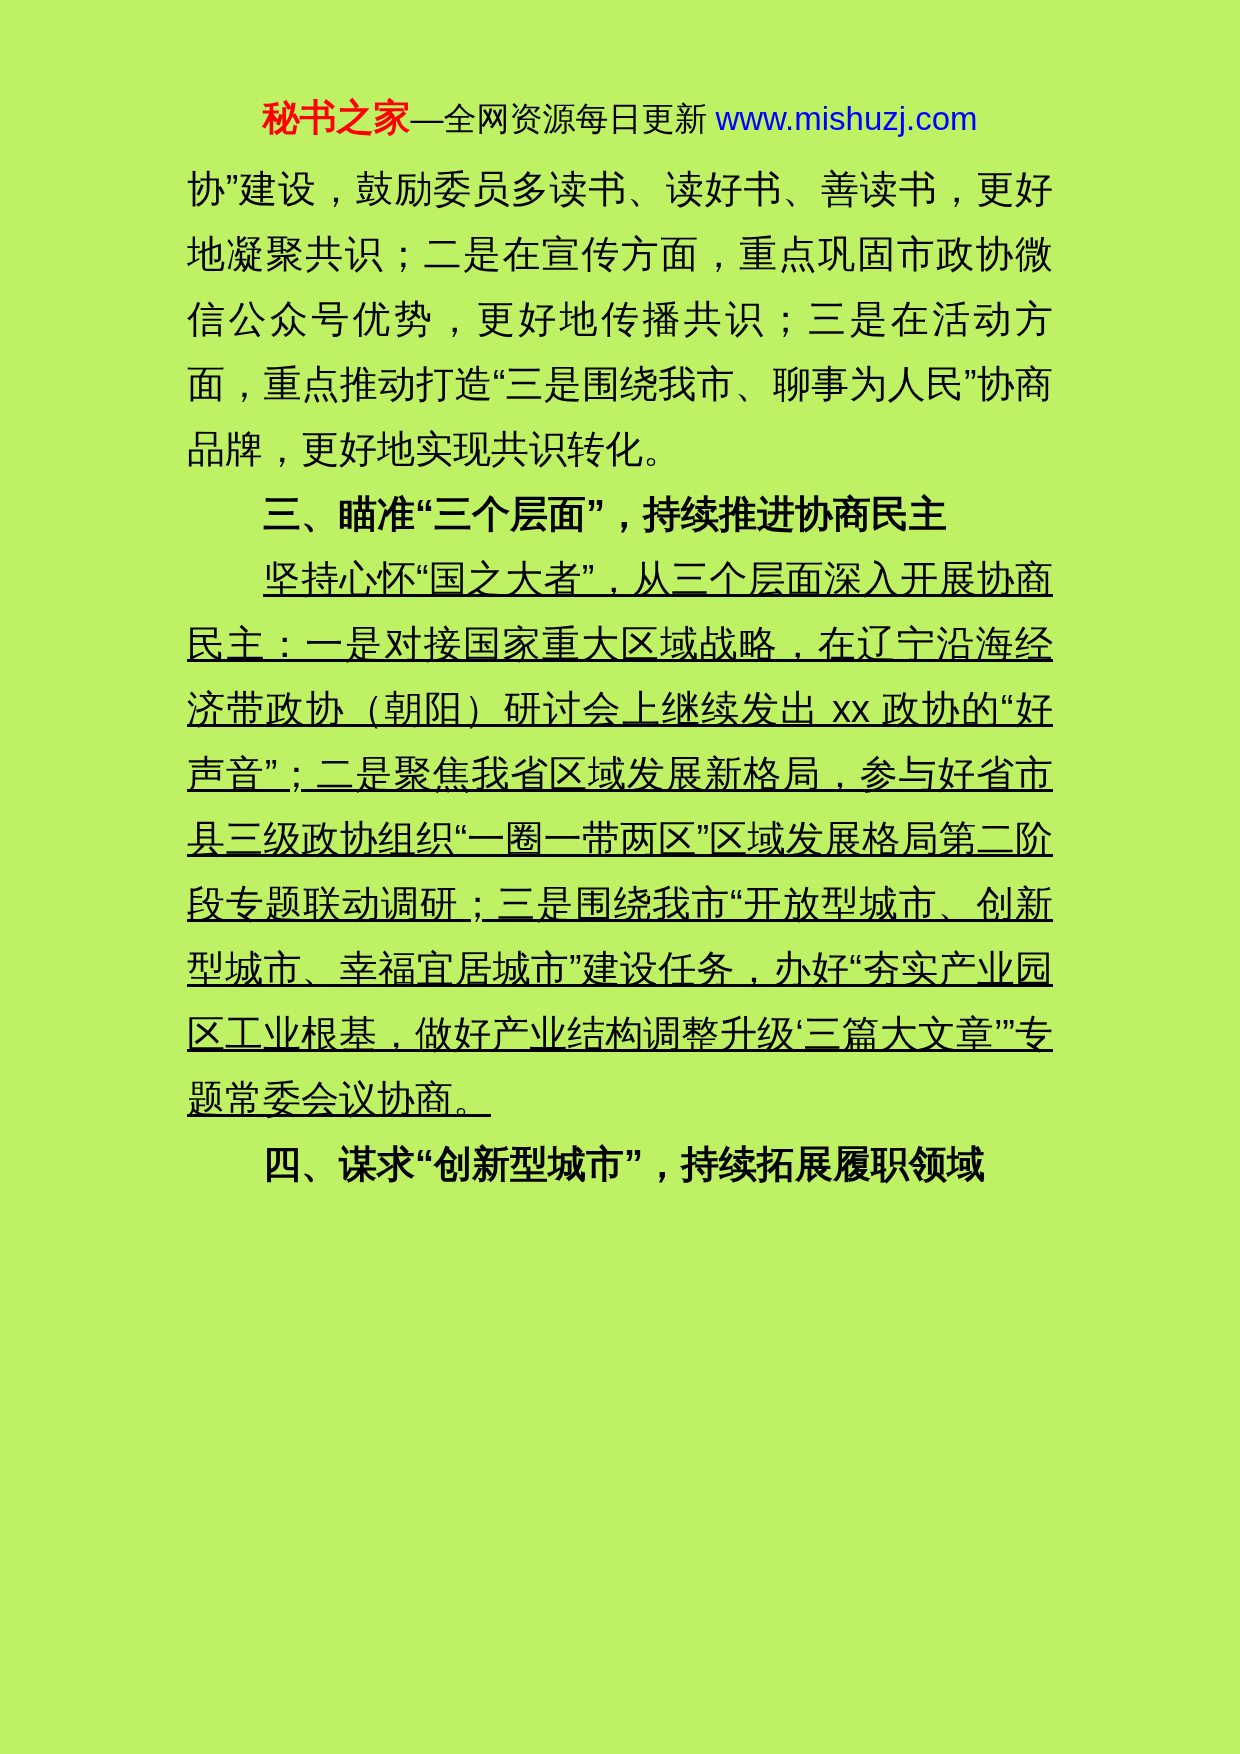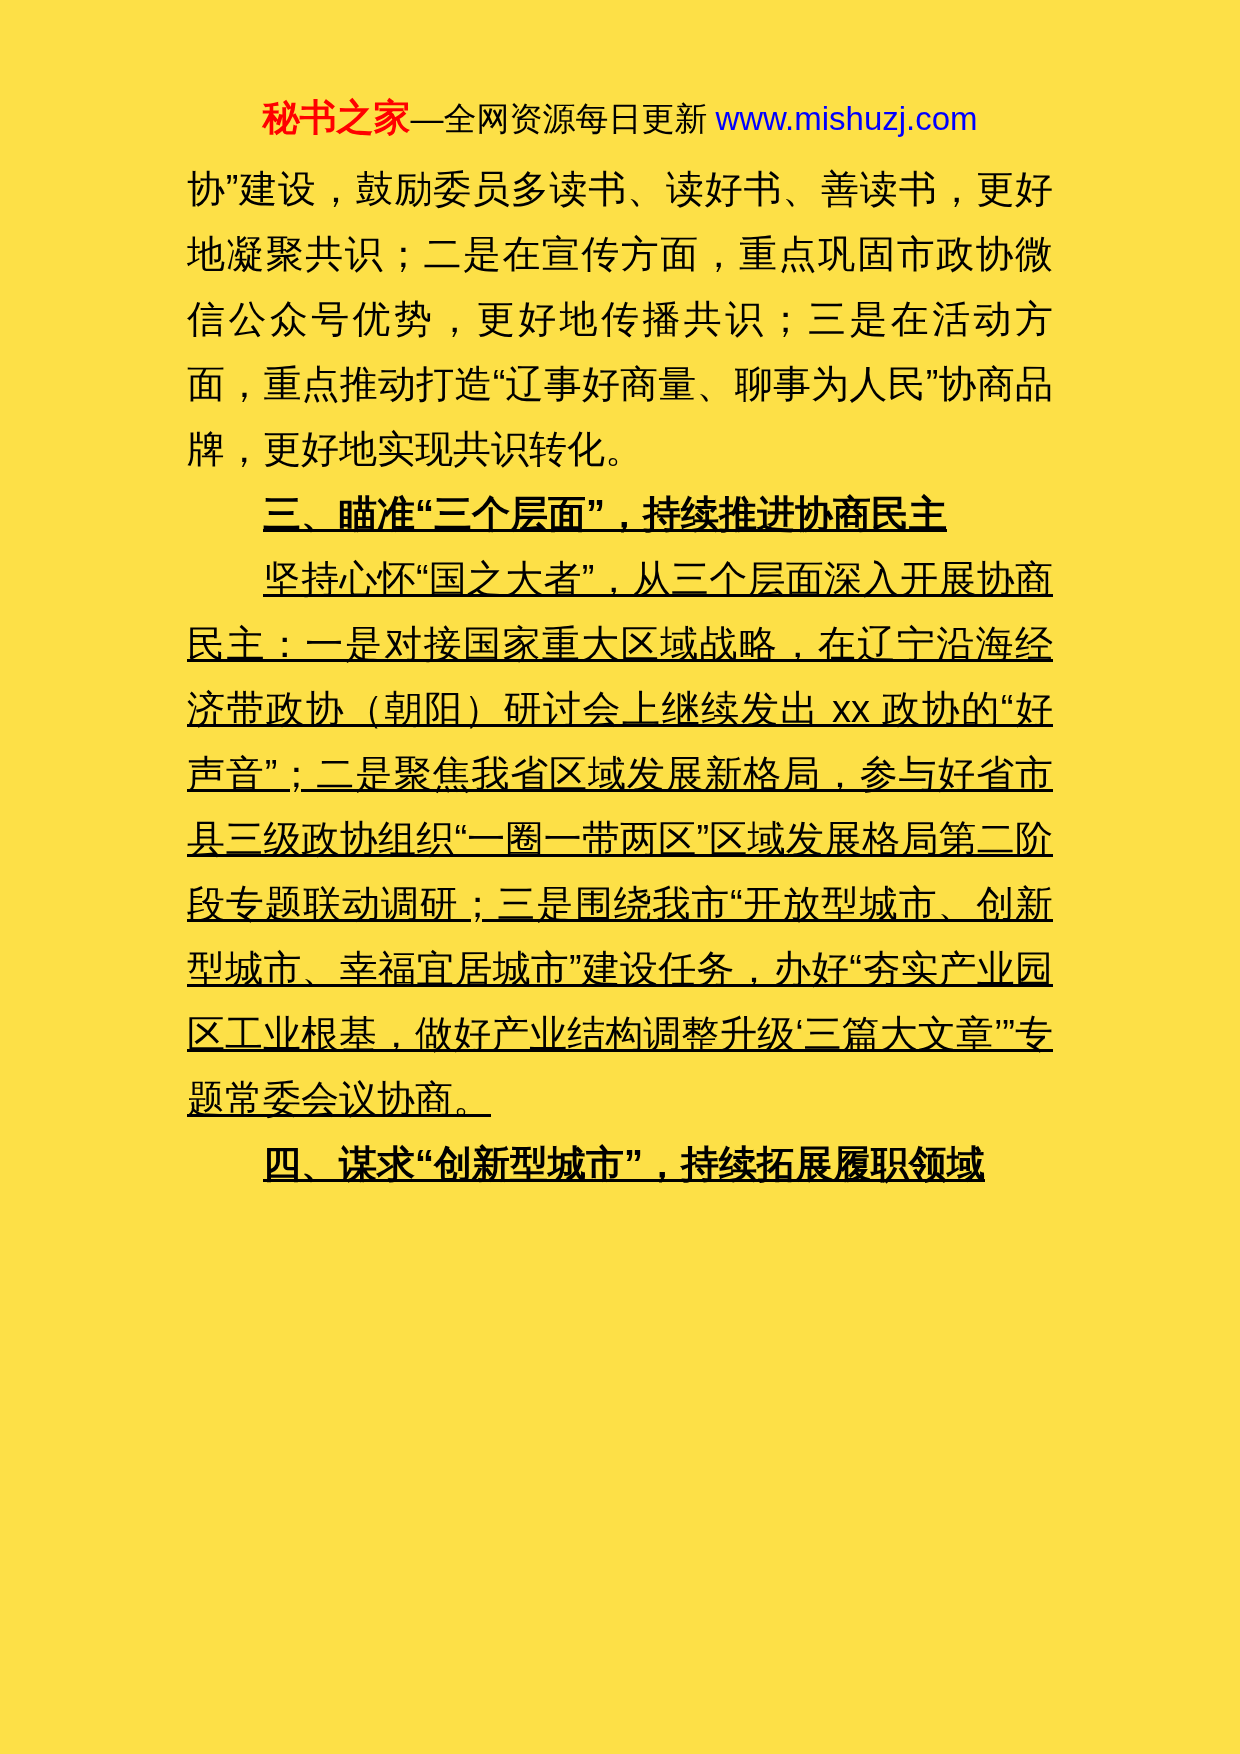--- a/index.html
+++ b/index.html
@@ -2,21 +2,21 @@
 <html lang="zh"><head>
 <meta charset="utf-8">
 <style>
   * { margin: 0; padding: 0; box-sizing: border-box; }
   html, body { background: #ffffff; }
   .page {
     position: relative;
     width: 1240px;
     height: 1754px;
     margin: 0 auto;
-    background: #fde047;
+    background: #bef264;
     color: #000000;
     font-family: "Liberation Sans", sans-serif;
     overflow: hidden;
   }
   .header {
     position: absolute;
     top: 94px;
     left: 0;
     width: 100%;
     text-align: center;
@@ -46,32 +46,31 @@
   .content p {
     margin: 0;
   }
   .indented {
     text-indent: 2em;
     text-decoration: underline;
   }
   .heading {
     font-weight: 700;
     text-indent: 2em;
-    text-decoration: underline;
   }
 </style>
 </head>
 <body>
 
 <div class="page">
 
   <div class="header">
     <span class="brand" style="color: rgb(255, 0, 0);">秘书之家</span><span class="tagline">—全网资源每日更新</span><span class="url" style="color: rgb(0, 0, 255);">www.mishuzj.com</span>
   </div>
 
   <div class="content">
-    <p>协”建设，鼓励委员多读书、读好书、善读书，更好地凝聚共识；二是在宣传方面，重点巩固市政协微信公众号优势，更好地传播共识；三是在活动方面，重点推动打造“辽事好商量、聊事为人民”协商品牌，更好地实现共识转化。</p>
+    <p>协”建设，鼓励委员多读书、读好书、善读书，更好地凝聚共识；二是在宣传方面，重点巩固市政协微信公众号优势，更好地传播共识；三是在活动方面，重点推动打造“三是围绕我市、聊事为人民”协商品牌，更好地实现共识转化。</p>
     <p class="heading">三、瞄准“三个层面”，持续推进协商民主</p>
     <p class="indented">坚持心怀“国之大者”，从三个层面深入开展协商民主：一是对接国家重大区域战略，在辽宁沿海经济带政协（朝阳）研讨会上继续发出 xx 政协的“好声音”；二是聚焦我省区域发展新格局，参与好省市县三级政协组织“一圈一带两区”区域发展格局第二阶段专题联动调研；三是围绕我市“开放型城市、创新型城市、幸福宜居城市”建设任务，办好“夯实产业园区工业根基，做好产业结构调整升级‘三篇大文章’”专题常委会议协商。</p>
     <p class="heading">四、谋求“创新型城市”，持续拓展履职领域</p>
   </div>
 
 </div>
 
 </body></html>

